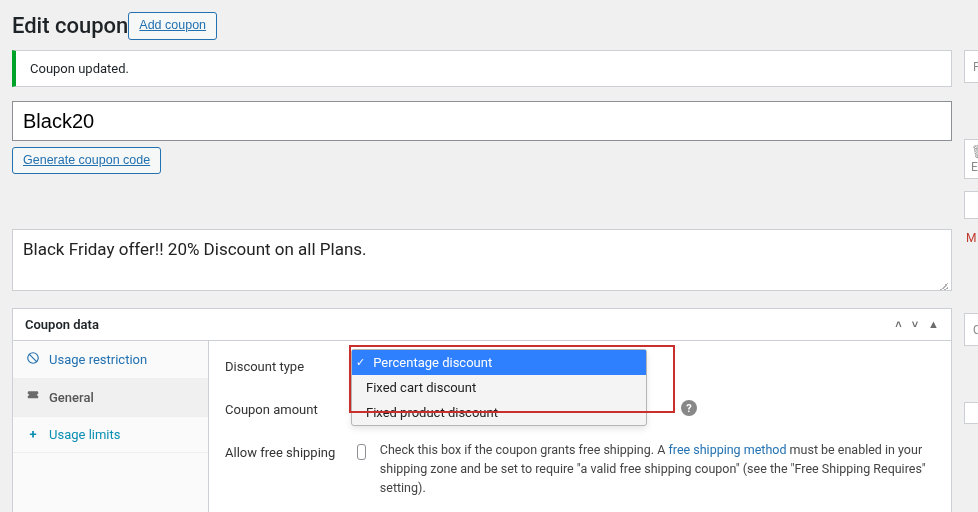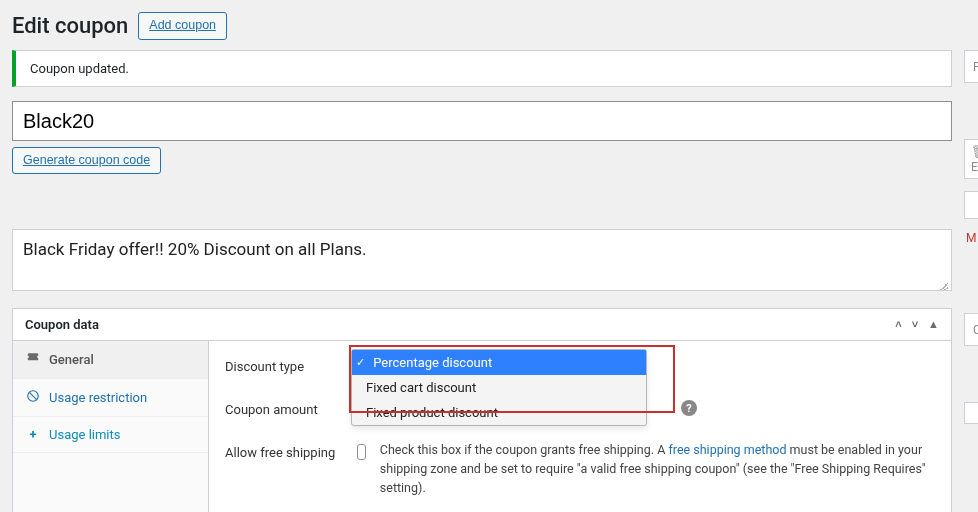--- a/index.html
+++ b/index.html
@@ -23,21 +23,21 @@
     background:#f0f0f1;
     font-family:-apple-system,BlinkMacSystemFont,"Segoe UI",Roboto,Helvetica,Arial,sans-serif;
     font-size:13px;color:var(--text);
     overflow:hidden;
   }
   .page{
     padding:8px 12px 0 12px;
   }
   
   .header{
-    display:flex;align-items:center;gap:10px;margin:4px 0 10px 0;
+    display:flex;align-items:center;margin:4px 0 10px 0;
   }
   h1{
     font-size:22px;font-weight:500;margin:0;color:#1d2327;
   }
   .btn-outline{
     display:inline-flex;align-items:center;
     background:#f6f7f7;
     border:1px solid var(--btn-border);
     color:var(--link);
     font-size:12.5px;
@@ -198,36 +198,36 @@
           <span>Coupon data</span>
           <div class="metabox-toggles">
             <span class="tri">˄</span>
             <span class="tri">˅</span>
             <span class="tri">▲</span>
           </div>
         </div>
 
         <div class="metabox-body">
           <div class="tabs">
-            <div class="tab active">
-              <span class="ico">
-                <svg width="14" height="14" viewBox="0 0 24 24" fill="#6b6b6b">
-                    <path d="M21 8V6a2 2 0 0 0-2-2H5a2 2 0 0 0-2 2v2a2 2 0 0 1 0 4v2a2 2 0 0 0 2 2h14a2 2 0 0 0 2-2v-2a2 2 0 0 1 0-4z"></path>
-                  </svg>
-              </span>
-              <span>General</span>
-            </div>
             <div class="tab blue">
               <span class="ico">
                 <svg width="14" height="14" viewBox="0 0 24 24" fill="none" stroke="#2271b1" stroke-width="2">
                     <circle cx="12" cy="12" r="9"></circle>
                     <line x1="5" y1="5" x2="19" y2="19"></line>
                   </svg>
               </span>
               <span>Usage restriction</span>
+            </div>
+            <div class="tab active">
+              <span class="ico">
+                <svg width="14" height="14" viewBox="0 0 24 24" fill="#6b6b6b">
+                    <path d="M21 8V6a2 2 0 0 0-2-2H5a2 2 0 0 0-2 2v2a2 2 0 0 1 0 4v2a2 2 0 0 0 2 2h14a2 2 0 0 0 2-2v-2a2 2 0 0 1 0-4z"></path>
+                  </svg>
+              </span>
+              <span>General</span>
             </div>
             <div class="tab teal">
               <span class="ico" style="color:#0a8fb3;font-weight:700">+</span>
               <span>Usage limits</span>
             </div>
           </div>
 
           <div class="panel">
 
             <div class="callout" style="left:140px;top:4px;width:326px;height:68px"></div>

